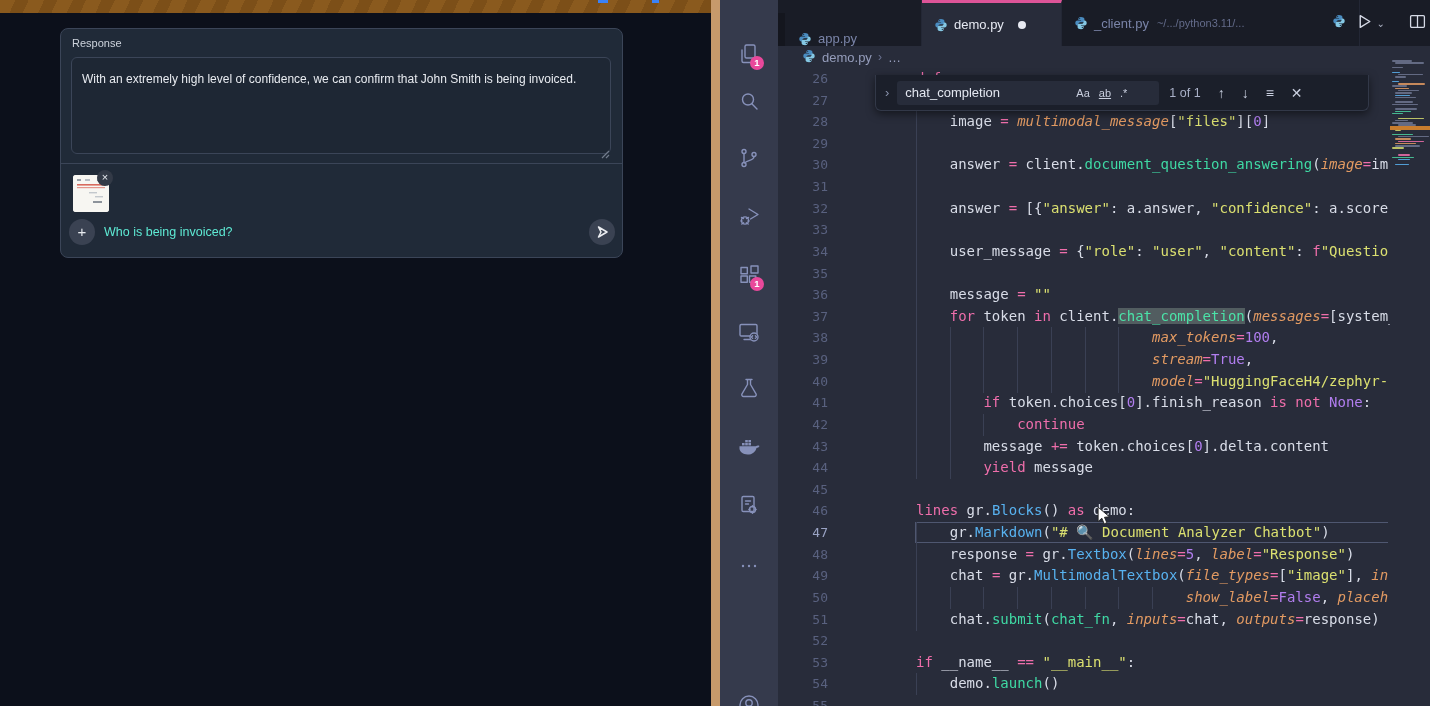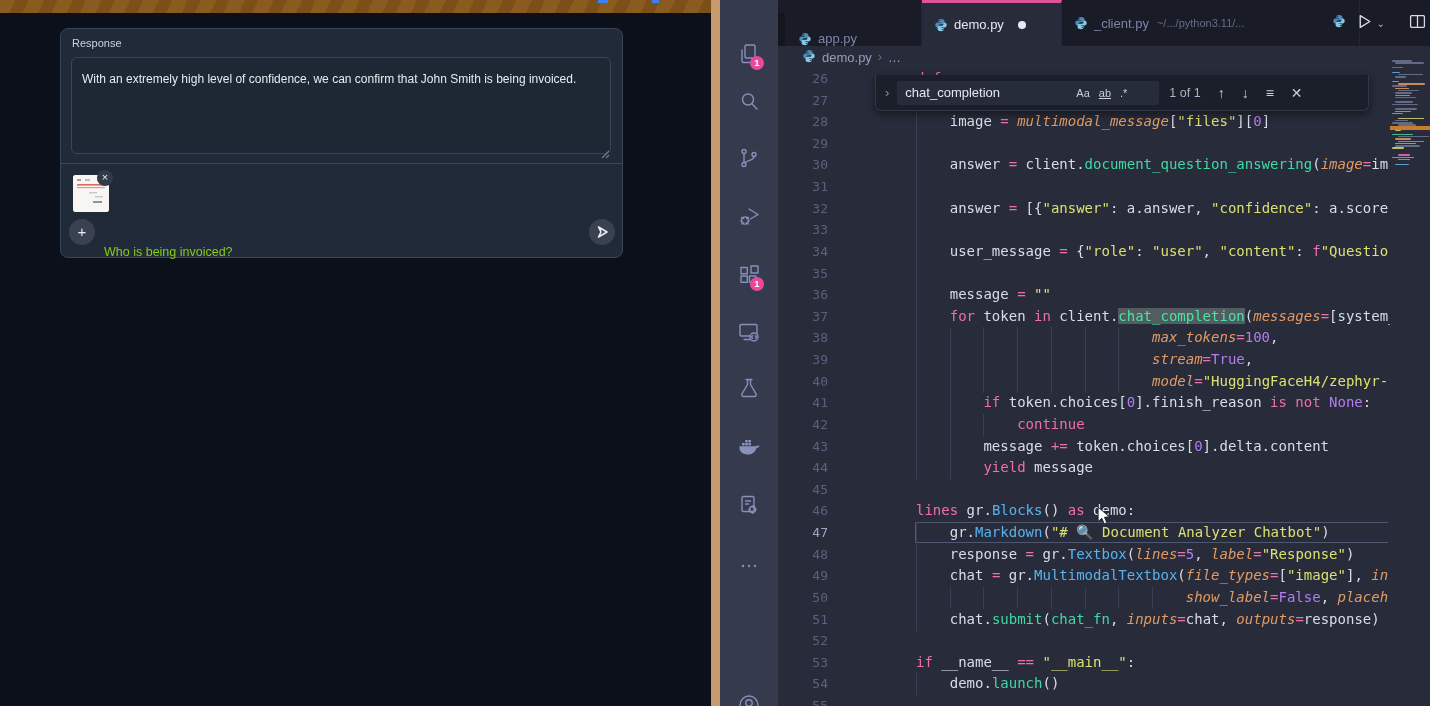--- a/index.html
+++ b/index.html
@@ -21,21 +21,21 @@
   .resize-grip{position:absolute;right:12px;top:116px;width:10px;height:10px;}
   .card-divider{position:absolute;left:0;top:134px;width:100%;height:1px;background:#3b4558;}
   .thumb{position:absolute;left:12px;top:146px;width:36px;height:37px;border-radius:3px;overflow:hidden;background:#f5f4f0;}
   .thumb-close{position:absolute;left:36px;top:141px;width:16px;height:16px;border-radius:50%;
     background:#333a47;color:#e8ebf0;font-size:11px;line-height:15px;text-align:center;cursor:pointer;}
   .chat-row{position:absolute;left:0;top:188px;width:100%;height:40px;}
   .round-btn{position:absolute;width:26px;height:26px;border-radius:50%;background:#3a4252;
     color:#e8ebf0;text-align:center;}
   #add-btn{left:8px;top:2px;font-size:15px;line-height:25px;}
   #send-btn{right:7px;top:2px;}
-  .chat-text{position:absolute;left:43px;top:8px;font-size:12.5px;color:#84cc16;margin-top:20px;}
+  .chat-text{position:absolute;left:43px;top:8px;font-size:12.5px;color:#5eead4;}
   
   #vscode{position:absolute;left:720px;top:0;width:710px;height:706px;background:#282c3a;}
   #activity-bar{position:absolute;left:0;top:0;width:58px;height:706px;background:#353a4c;}
   .act-item{position:absolute;left:0;width:58px;height:48px;}
   .act-item svg{position:absolute;left:17px;top:10px;}
   .badge{position:absolute;left:30px;top:24px;min-width:14px;height:14px;border-radius:8px;
     background:#e9489b;color:#fff;font-size:9.5px;line-height:14px;text-align:center;font-weight:bold;}
   #tabbar{position:absolute;left:58px;top:0;width:652px;height:46px;background:#191c26;}
   .tab{position:absolute;top:0;height:46px;display:flex;align-items:center;padding:0 12px;
     box-sizing:border-box;border-right:1px solid #232735;color:#7a84a8;font-size:13px;gap:6px;white-space:nowrap;overflow:hidden;}

